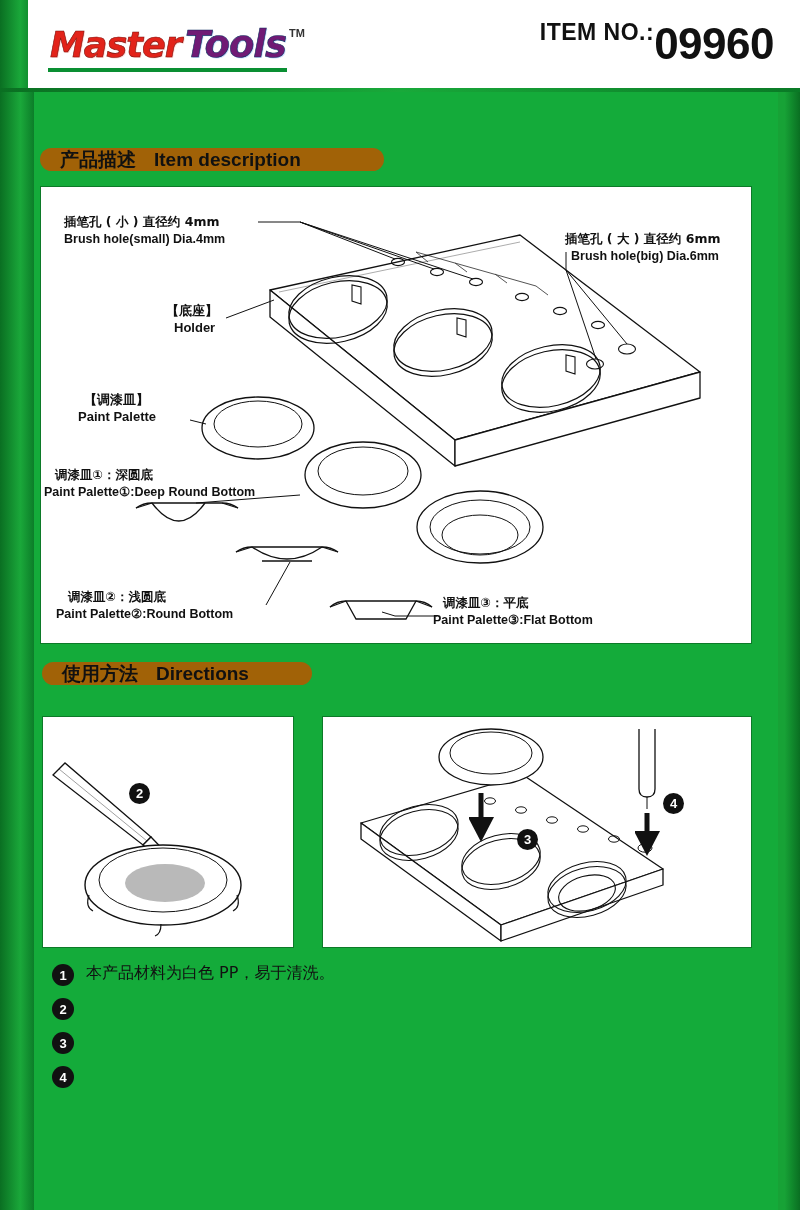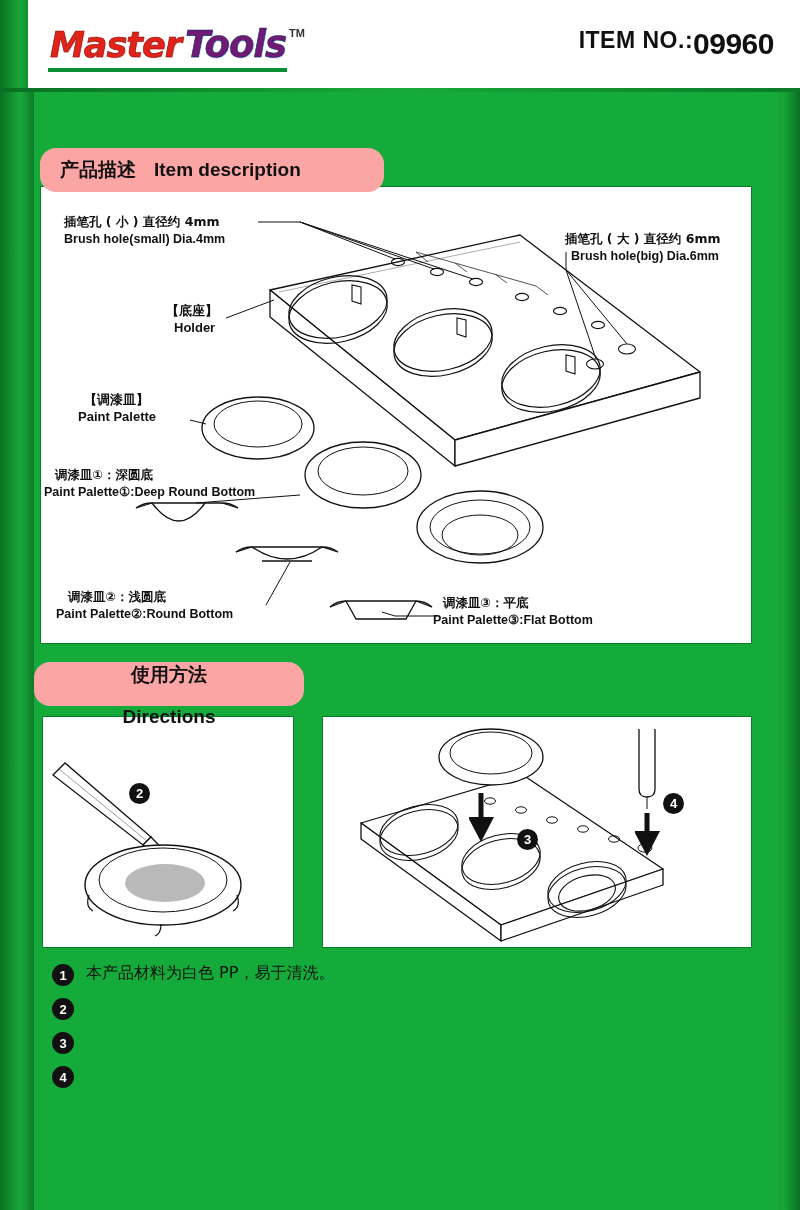--- a/index.html
+++ b/index.html
@@ -109,50 +109,50 @@
     align-items: flex-start;
     font-family: "Liberation Sans", sans-serif;
   }
   .item-no-label {
     font-size: 23px;
     font-weight: bold;
     color: #111;
     letter-spacing: 0.5px;
   }
   .item-no-value {
-    font-size: 30px;
+    font-size: 44px;
     font-weight: bold;
     color: #111;
     letter-spacing: -0.5px;
   }
 
   
   .card {
     position: absolute;
     background: #ffffff;
     border: 1px solid #0c7a28;
   }
   #desc-card { left: 40px; top: 186px; width: 712px; height: 458px; }
   #dir-card-left { left: 42px; top: 716px; width: 252px; height: 232px; }
   #dir-card-right { left: 322px; top: 716px; width: 430px; height: 232px; }
 
   
   .section-tab {
     position: absolute;
-    background: #fca5a5;
+    background: #a16207;
     border-radius: 16px;
-    height: 44px;
+    height: 23px;
     display: flex;
     align-items: center;
     padding: 0 20px;
     gap: 18px;
     z-index: 4;
   }
   #tab-item-description { left: 40px; top: 148px; width: 344px; }
-  #tab-directions { left: 34px; top: 662px; width: 270px; flex-direction: column; }
+  #tab-directions { left: 42px; top: 662px; width: 270px; }
   .tab-cn {
     font-family: "DejaVu Sans", sans-serif;
     font-size: 19px;
     font-weight: bold;
     color: #111;
   }
   .tab-en {
     font-size: 19px;
     font-weight: bold;
     color: #111;

